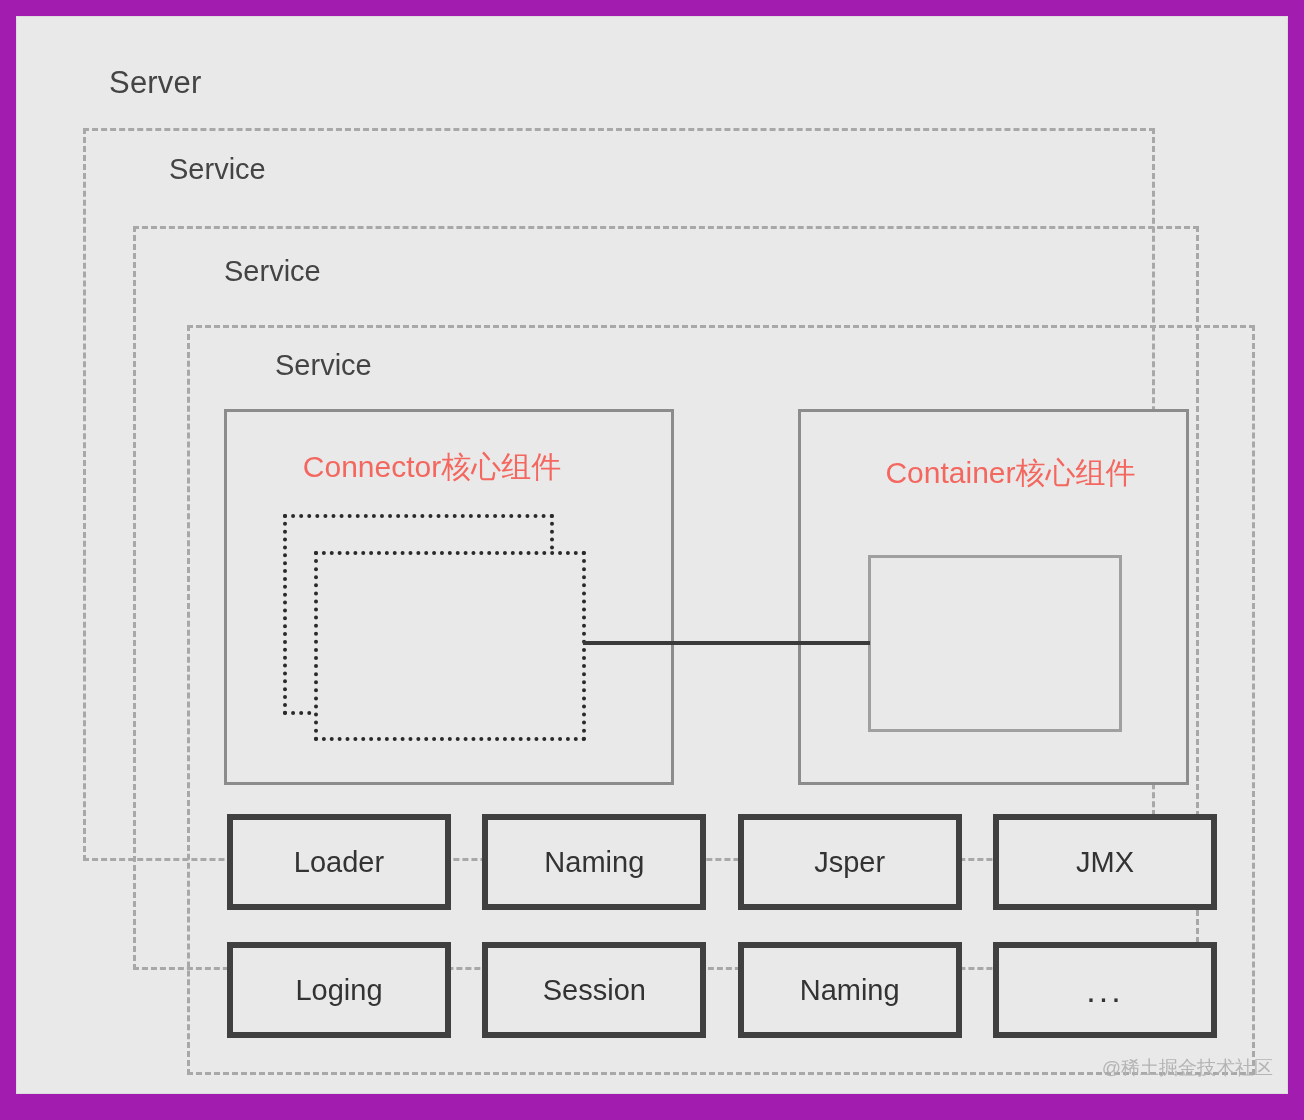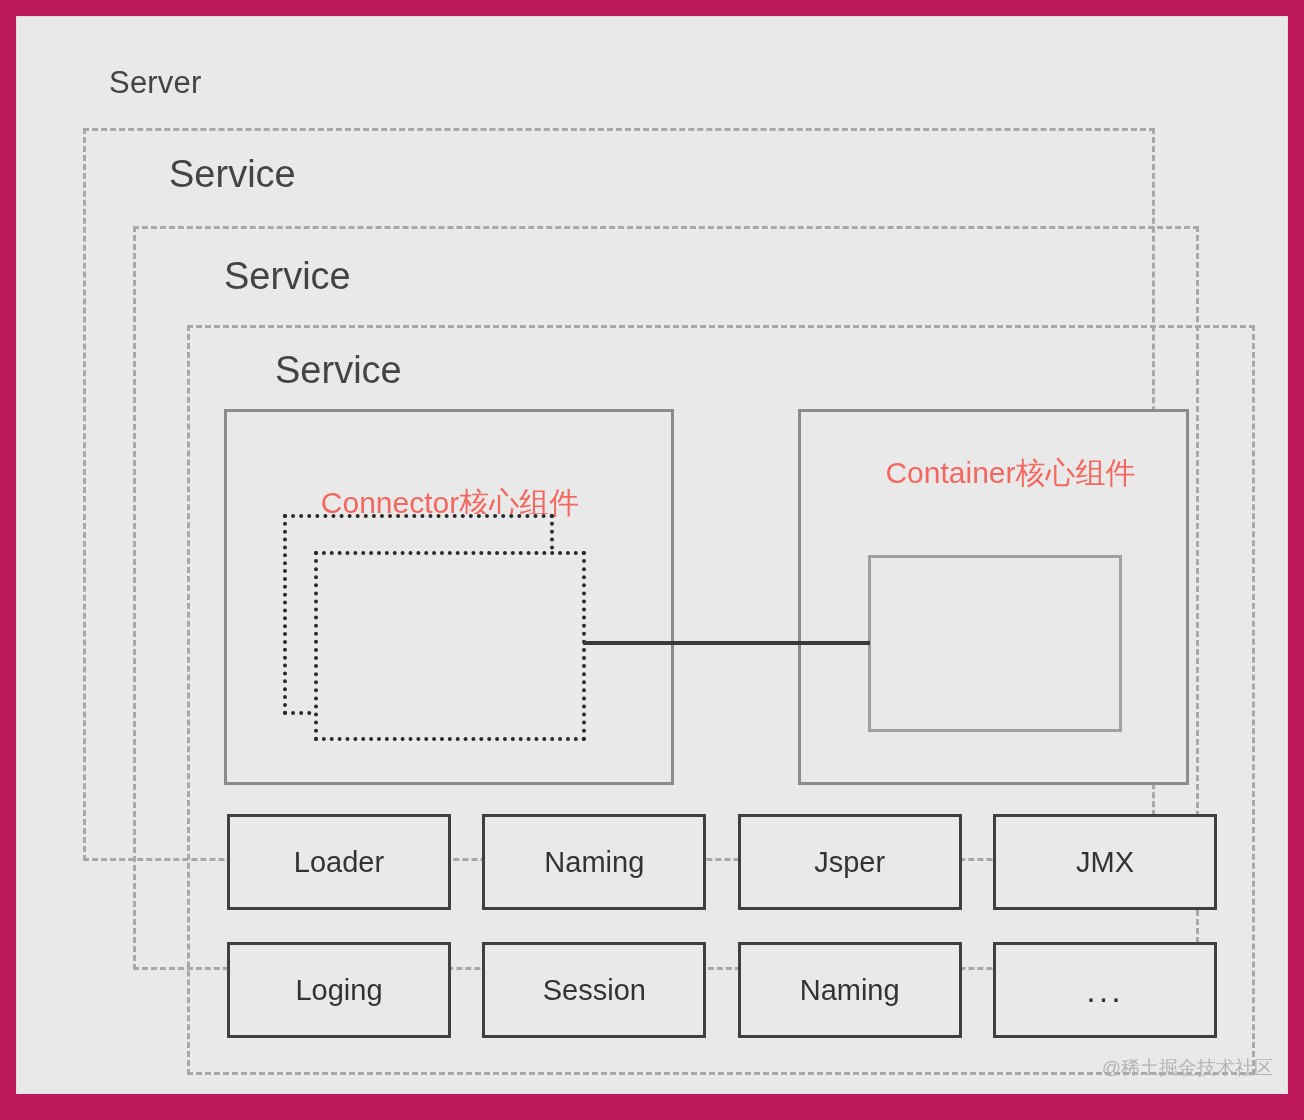--- a/index.html
+++ b/index.html
@@ -8,21 +8,21 @@
     background: #ffffff;
   }
   body {
     font-family: "Liberation Sans", "DejaVu Sans", sans-serif;
   }
 
   #canvas {
     position: relative;
     width: 1304px;
     height: 1120px;
-    background: #be185d;
+    background: #a21caf;
     overflow: hidden;
   }
 
   
   .server-frame {
     position: absolute;
     left: 16px;
     top: 16px;
     width: 1272px;
     height: 1078px;
@@ -47,21 +47,21 @@
     border: 3px dashed #a8a8a8;
     box-sizing: border-box;
     background: transparent;
   }
   .service-box-1 { left: 66px;  top: 111px; width: 1072px; height: 733px; }
   .service-box-2 { left: 116px; top: 209px; width: 1066px; height: 744px; }
   .service-box-3 { left: 170px; top: 308px; width: 1068px; height: 750px; }
 
   .service-title {
     position: absolute;
-    font-size: 38px;
+    font-size: 29px;
     color: #444444;
     white-space: nowrap;
   }
   .service-title-1 { left: 152px; top: 136px; }
   .service-title-2 { left: 207px; top: 238px; }
   .service-title-3 { left: 258px; top: 332px; }
 
   
   .core-panel {
     position: absolute;
@@ -72,21 +72,21 @@
   .connector-panel { left: 207px; top: 392px; width: 450px; height: 376px; }
   .container-panel { left: 781px; top: 392px; width: 391px; height: 376px; }
 
   .core-label {
     position: absolute;
     font-size: 30px;
     color: #f4675f;
     white-space: nowrap;
     text-align: center;
   }
-  .connector-core-label { left: 208px; top: 430px; width: 450px; margin-top: 36px; }
+  .connector-core-label { left: 190px; top: 430px; width: 450px; }
   .container-core-label { left: 781px; top: 436px; width: 391px; padding-left: 17px; }
 
   
   .dotted-box {
     position: absolute;
     border: 4px dotted #2a2a2a;
     box-sizing: border-box;
     background: #e9e9e9;
   }
   .dotted-back  { left: 266px; top: 497px; width: 271px; height: 201px; z-index: 2; }
@@ -152,21 +152,21 @@
     height: 96px;
     display: flex;
     justify-content: space-between;
   }
   .grid-row-0 { top: 0px; }
   .grid-row-1 { top: 128px; }
 
   .component-box {
     width: 224px;
     height: 96px;
-    border: 3px solid #404040;
+    border: 6px solid #404040;
     box-sizing: border-box;
     background: #e9e9e9;
     display: flex;
     align-items: center;
     justify-content: center;
     font-size: 29px;
     color: #333333;
   }
   .component-box.ellipsis { font-size: 34px; letter-spacing: 3px; }
 

